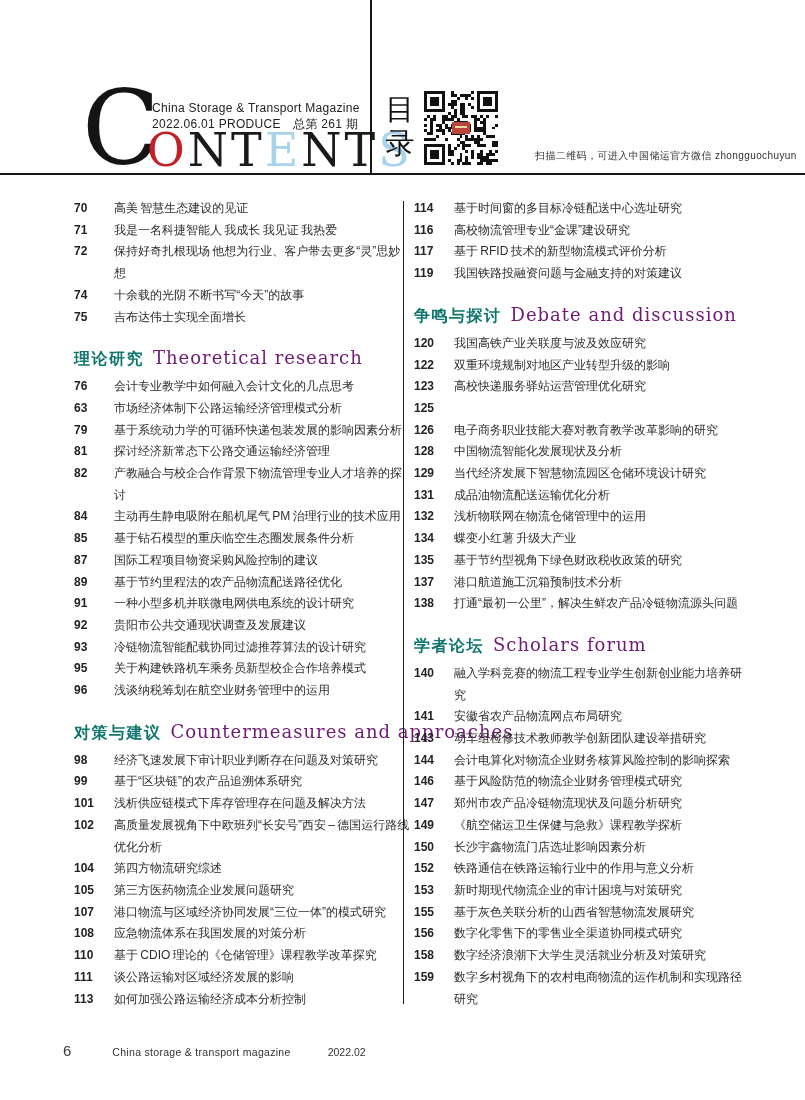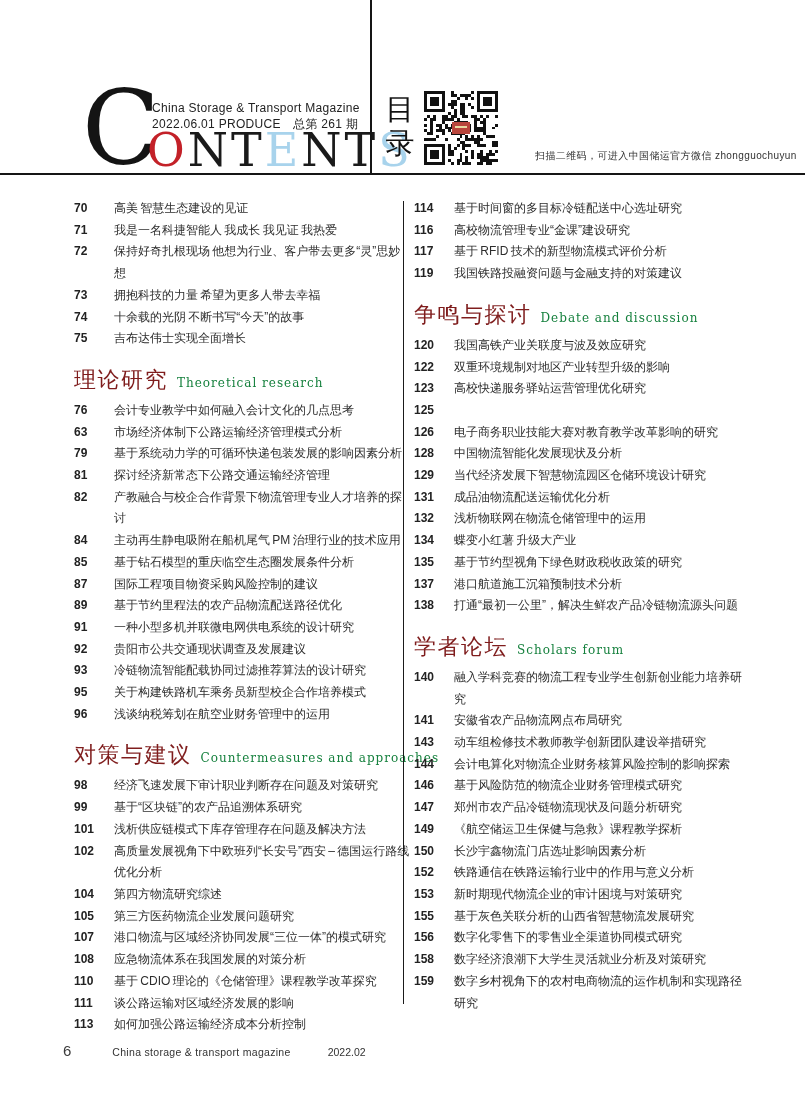--- a/index.html
+++ b/index.html
@@ -21,22 +21,22 @@
   .header-rule{position:absolute;left:0;top:173px;width:805px;height:2px;background:#151515;}
   
   .col{position:absolute;top:198px;width:340px;}
   .col-left{left:74px;}
   .col-right{left:414px;}
   .col-divider{position:absolute;left:403px;top:201px;width:1px;height:803px;background:#1a1a1a;}
   .entry{display:flex;line-height:21.7px;font-size:12px;color:#2d2d2d;word-spacing:-1px;}
   .entry .num{flex:none;width:40px;font-weight:700;color:#222;}
   .entry .title{flex:none;width:298px;}
   .sec{margin:17px 0 4px 0;line-height:26px;white-space:nowrap;}
-  .sec-zh{font-size:22px;font-weight:400;color:#7f1d1d;letter-spacing:1.5px;}
-  .sec-en{font-family:"DejaVu Serif","Liberation Serif",serif;font-size:12px;color:#15803d;
+  .sec-zh{font-size:16px;font-weight:700;color:#0f766e;letter-spacing:1.5px;}
+  .sec-en{font-family:"DejaVu Serif","Liberation Serif",serif;font-size:18px;color:#701a75;
           margin-left:9px;letter-spacing:1px;}
   
   .footer{position:absolute;left:63px;top:1042px;display:flex;align-items:baseline;}
   .pg{font-size:15px;color:#3a3a3a;}
   .fmag{margin-left:41px;font-size:10.5px;color:#333;letter-spacing:.3px;}
   .fissue{margin-left:37px;font-size:10.5px;color:#333;}
 </style>
 </head>
 <body>
 
@@ -272,24 +272,20 @@
       </div>
       <div class="entry">
         <span class="num">71</span>
         <span class="title">我是一名科捷智能人 我成长 我见证 我热爱</span>
       </div>
       <div class="entry">
         <span class="num">72</span>
         <span class="title">保持好奇扎根现场 他想为行业、客户带去更多“灵”思妙想</span>
       </div>
       <div class="entry">
-        <span class="num">73</span>
-        <span class="title">拥抱科技的力量 希望为更多人带去幸福</span>
-      </div>
-      <div class="entry">
         <span class="num">74</span>
         <span class="title">十余载的光阴 不断书写“今天”的故事</span>
       </div>
       <div class="entry">
         <span class="num">75</span>
         <span class="title">吉布达伟士实现全面增长</span>
       </div>
       <div class="sec"><span class="sec-zh">理论研究</span><span class="sec-en">Theoretical research</span></div>
       <div class="entry">
         <span class="num">76</span>

